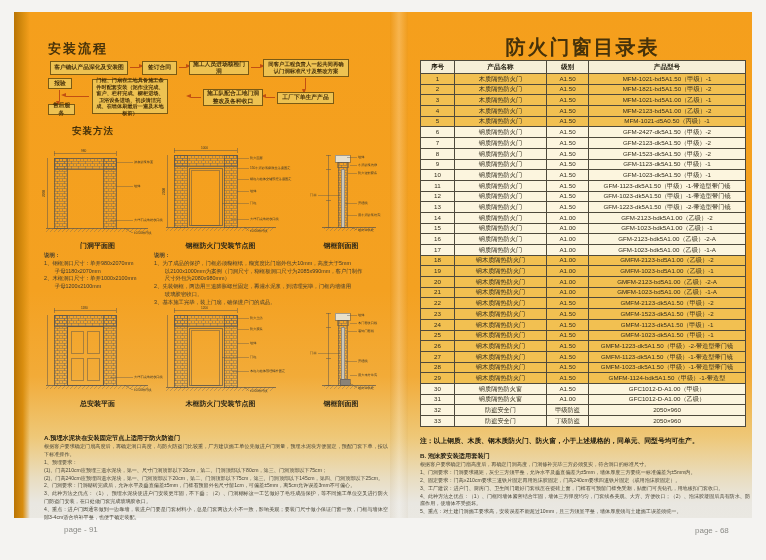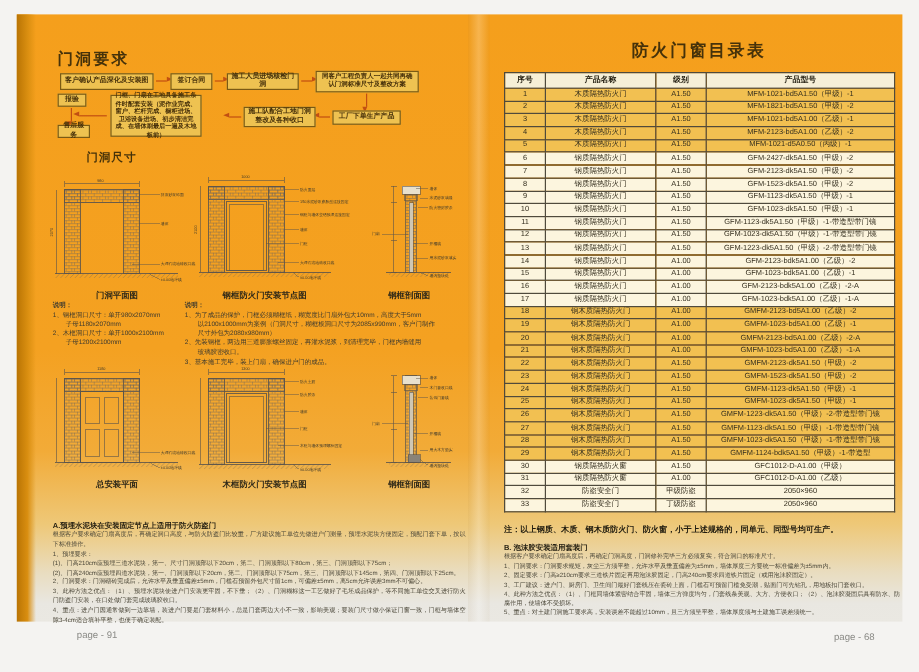--- a/index.html
+++ b/index.html
@@ -52,41 +52,41 @@
     <defs>
       <pattern id="brick" width="7" height="5" patternUnits="userSpaceOnUse">
         <path d="M0 0 H7 M0 2.5 H7 M3.5 0 V2.5 M1 2.5 V5 M5.5 2.5 V5" stroke="#6e665a" stroke-width="0.45" fill="none"></path>
       </pattern>
       <pattern id="diag" width="4" height="4" patternUnits="userSpaceOnUse">
         <path d="M0 4 L4 0" stroke="#6e665a" stroke-width="0.4"></path>
       </pattern>
     </defs>
   </svg>
 
-  <div class="abs title" style="left:48px;top:40px;font-size:13px">门洞要求</div>
+  <div class="abs title" style="left:48px;top:40px;font-size:13px">安装流程</div>
 
   <div class="fbox" style="left:50px;top:61px;width:78px;height:14px">客户确认产品深化及安装图</div>
   <div class="ar" style="left:130px;top:67px;width:9px"></div>
   <div class="fbox" style="left:142px;top:61px;width:35px;height:14px">签订合同</div>
   <div class="ar" style="left:179px;top:67px;width:7px"></div>
   <div class="fbox" style="left:189px;top:61px;width:60px;height:14px">施工人员进场核检门洞</div>
   <div class="ar" style="left:251px;top:67px;width:9px"></div>
   <div class="fbox" style="left:263px;top:59px;width:86px;height:18px;font-size:5.4px">同客户工程负责人一起共同再确认门洞标准尺寸及整改方案</div>
   <div class="ad" style="left:305px;top:78px;height:11px"></div>
   <div class="fbox" style="left:277px;top:92px;width:57px;height:12px">工厂下单生产产品</div>
   <div class="al" style="left:266px;top:97px;width:9px"></div>
   <div class="fbox" style="left:203px;top:89px;width:60px;height:17px">施工队配合工地门洞整改及各种收口</div>
   <div class="al" style="left:191px;top:97px;width:10px"></div>
   <div class="fbox" style="left:92px;top:79px;width:76px;height:35px;font-size:5.2px">门框、门扇在工地具备施工条件时配套安装（泥作业完成、窗户、栏杆完成、橱柜进场、卫浴设备进场、初步清洁完成、在墙体刷最后一遍及木地板前）</div>
   <div class="al" style="left:66px;top:96px;width:23px"></div>
   <div class="fbox" style="left:48px;top:78px;width:24px;height:11px">报验</div>
   <div class="ad" style="left:59px;top:90px;height:11px"></div>
   <div class="fbox" style="left:48px;top:104px;width:27px;height:11px">售后服务</div>
 
-  <div class="abs title" style="left:72px;top:125px;font-size:9.5px;letter-spacing:1px">门洞尺寸</div>
+  <div class="abs title" style="left:72px;top:125px;font-size:9.5px;letter-spacing:1px">安装方法</div>
 
   <svg class="abs" style="left:40px;top:146px" width="115" height="95" viewBox="0 0 115 95">
     <line x1="14" y1="7" x2="76" y2="7" stroke="#5a544b" stroke-width="0.5"></line>
     <line x1="14" y1="4.5" x2="14" y2="9.5" stroke="#5a544b" stroke-width="0.5"></line>
     <line x1="76" y1="4.5" x2="76" y2="9.5" stroke="#5a544b" stroke-width="0.5"></line>
     <text x="41" y="5.5">980</text>
     <line x1="7" y1="12" x2="7" y2="82" stroke="#5a544b" stroke-width="0.5"></line>
     <text transform="rotate(-90 4.5 51)" x="4.5" y="51">2070</text>
     <rect x="14" y="12" width="62" height="11" fill="url(#brick)" stroke="#5a544b" stroke-width="0.7"></rect>
     <rect x="14" y="12" width="13" height="70" fill="url(#brick)" stroke="#5a544b" stroke-width="0.7"></rect>
@@ -274,21 +274,21 @@
       <div>1、预埋要求：</div>
       <div>(1)、门高210cm应预埋三道水泥块，第一、尺寸门洞顶部以下20cm，第二、门洞顶部以下80cm，第三、门洞顶部以下75cm；</div>
       <div>(2)、门高240cm应预埋四道水泥块，第一、门洞顶部以下20cm，第二、门洞顶部以下75cm，第三、门洞顶部以下145cm，第四、门洞顶部以下25cm。</div>
       <div>2、门洞要求：门洞砌砖完成后，允许水平及垂直偏差±5mm，门槛石预留外包尺寸留1cm，可偏差±5mm，离5cm允许误差3mm不可偏心。</div>
       <div>3、此种方法之优点：（1）、预埋水泥块使进户门安装更牢固，不下垂；（2）、门洞糊标这一工艺做好了毛坯成品保护，等不同施工单位交叉进行防火门防盗门安装，在口处做门套完成玻璃胶收口。</div>
       <div>4、重点：进户门因通常做到一边靠墙，装进户门要是门套材料小，总是门套两边大小不一致，影响美观；要装门尺寸做小保证门窗一致，门框与墙体空隙3-4cm适合填补平整，也便于确定装配。</div>
     </div>
 
   <div class="pagenum" style="left:64px;top:525px">page - 91</div>
 
-  <div class="abs title" style="left:420px;top:34px;width:325px;text-align:center;font-size:14px">防火门窗目录表</div>
+  <div class="abs title" style="left:420px;top:34px;width:325px;text-align:center;font-size:20px">防火门窗目录表</div>
 
   <table class="cat">
     <colgroup>
         <col style="width:34px">
         <col style="width:92px">
         <col style="width:42px">
         <col style="width:157px">
       </colgroup>
     <thead>
       <tr>

